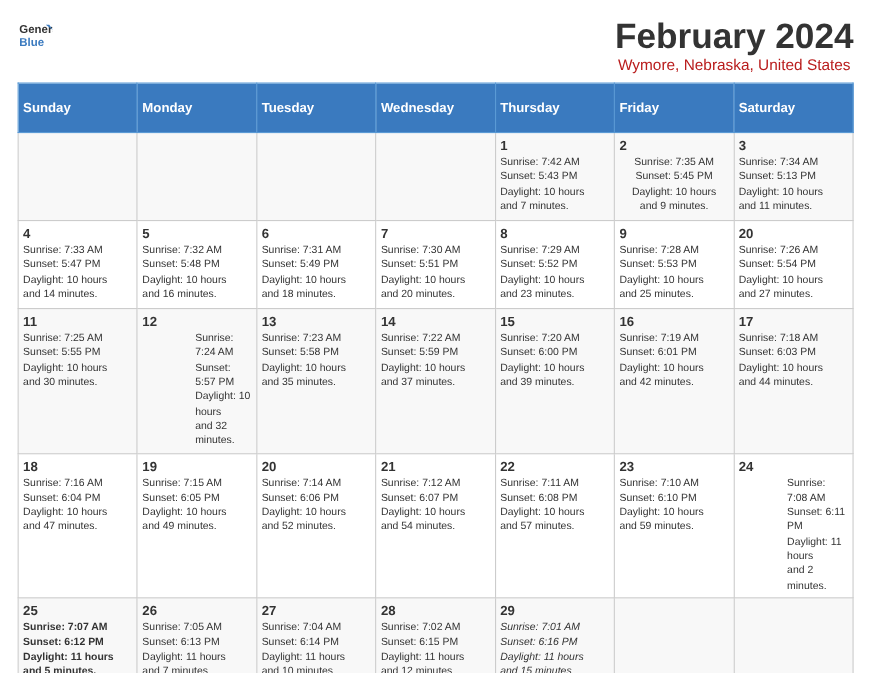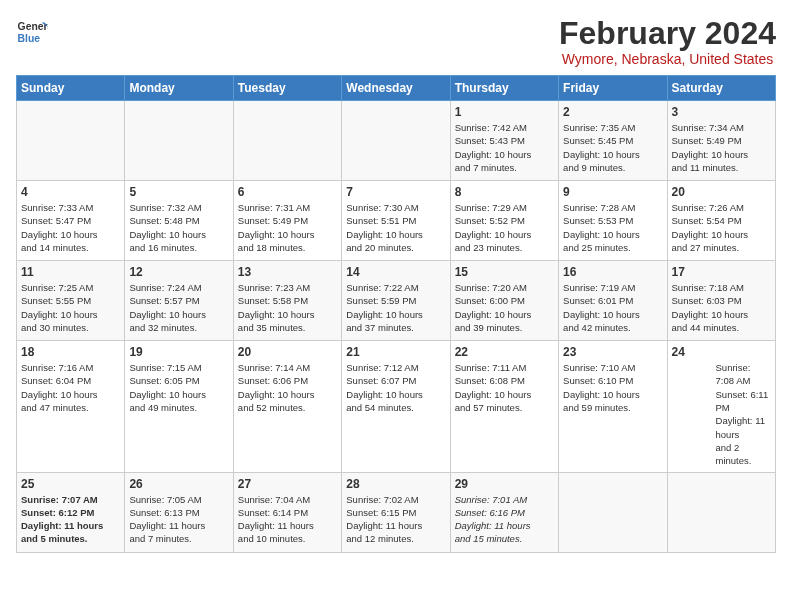--- a/index.html
+++ b/index.html
@@ -51,21 +51,21 @@
     table {
       width: 100%;
       border-collapse: collapse;
       table-layout: fixed;
     }
     thead tr th {
       background-color: #3a7abf;
       color: #fff;
       font-size: 12px;
       font-weight: bold;
-      padding: 5px 4px;
+      padding: 15px 4px;
       text-align: left;
       border: 1px solid #5a9ad5;
     }
     tbody tr td {
       border: 1px solid #ccc;
       vertical-align: top;
       padding: 4px 4px;
       font-size: 10px;
       color: #333;
       height: 80px;
@@ -127,29 +127,29 @@
         <td></td>
         <td>
           <span class="day-number">1</span>
           <div class="day-info" style="white-space: pre-line;">Sunrise: 7:42 AM
 Sunset: 5:43 PM
 Daylight: 10 hours
 and 7 minutes.</div>
         </td>
         <td>
           <span class="day-number">2</span>
-          <div class="day-info" style="white-space: pre-line;">Sunrise: 7:35 AM
+          <div class="day-info" style="white-space: pre-line; text-align: center;">Sunrise: 7:35 AM
 Sunset: 5:45 PM
 Daylight: 10 hours
 and 9 minutes.</div>
         </td>
         <td>
           <span class="day-number">3</span>
           <div class="day-info" style="white-space: pre-line;">Sunrise: 7:34 AM
-Sunset: 5:49 PM
+Sunset: 5:13 PM
 Daylight: 10 hours
 and 11 minutes.</div>
         </td>
       </tr>
       <tr>
         <td>
           <span class="day-number">4</span>
           <div class="day-info" style="white-space: pre-line;">Sunrise: 7:33 AM
 Sunset: 5:47 PM
 Daylight: 10 hours
@@ -201,21 +201,21 @@
       <tr>
         <td>
           <span class="day-number">11</span>
           <div class="day-info" style="white-space: pre-line;">Sunrise: 7:25 AM
 Sunset: 5:55 PM
 Daylight: 10 hours
 and 30 minutes.</div>
         </td>
         <td>
           <span class="day-number">12</span>
-          <div class="day-info" style="white-space: pre-line;">Sunrise: 7:24 AM
+          <div class="day-info" style="white-space: pre-line; margin-left: 48px;">Sunrise: 7:24 AM
 Sunset: 5:57 PM
 Daylight: 10 hours
 and 32 minutes.</div>
         </td>
         <td>
           <span class="day-number">13</span>
           <div class="day-info" style="white-space: pre-line;">Sunrise: 7:23 AM
 Sunset: 5:58 PM
 Daylight: 10 hours
 and 35 minutes.</div>

